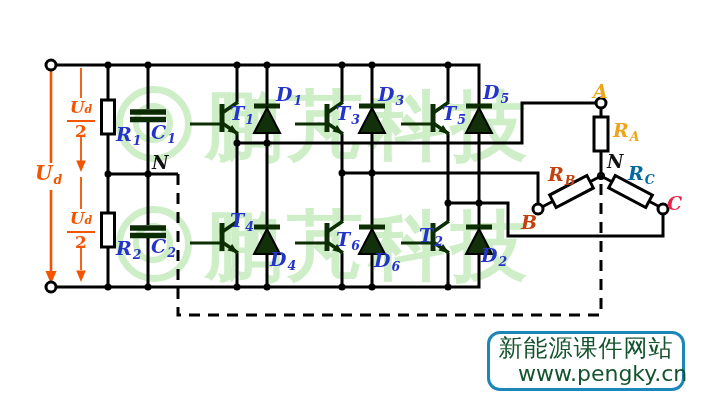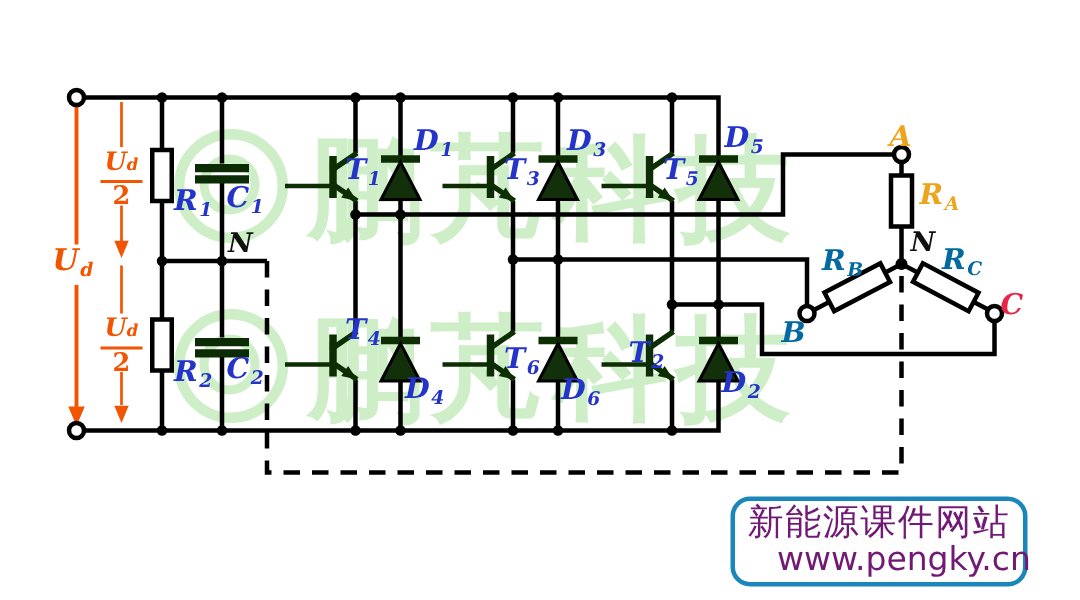--- a/index.html
+++ b/index.html
@@ -12,32 +12,32 @@
   .wm-logo::after{content:"";position:absolute;left:10px;top:10px;width:28px;height:28px;
            border:6px solid #cdeec6;border-radius:50%;}
   svg{position:absolute;left:0;top:0;}
   
   .lbl{position:absolute;font-style:italic;font-weight:bold;font-size:19px;line-height:20px;
        white-space:nowrap;}
   .lbl .sub{font-size:12.5px;position:relative;top:4px;margin-left:1px;}
   .blue{color:#2433c8;}
   .blk{color:#111111;}
   .amber{color:#eca51c;}
-  .green{color:#0369a1;}
+  .green{color:#c2410c;}
   .magenta{color:#0369a1;}
   .red{color:#e82549;}
   .orange{color:#f25400;}
   .frac{position:absolute;width:36px;text-align:center;color:#f25400;}
   .frac .num{display:inline-block;font-style:italic;font-weight:bold;font-size:17px;line-height:18px;
              border-bottom:2.5px solid #f25400;padding:0 3px 1px;}
   .frac .num .sub{font-size:11px;top:3px;}
   .frac .den{display:block;font-weight:bold;font-size:17px;line-height:17px;margin-top:1px;}
   
   .badge{position:absolute;left:487px;top:331px;width:192px;height:54px;border:3px solid #1a86ba;
-         border-radius:13px;color:#701a75;text-align:center;
+         border-radius:13px;color:#14532d;text-align:center;
          font-family:"DejaVu Sans", sans-serif;background:#fff;}
   .badge .l1{display:block;font-size:24px;line-height:27px;margin-top:1px;letter-spacing:1px;}
   .badge .l2{display:block;font-size:22px;line-height:24px;padding-left:28px;}
 </style>
 </head>
 <body>
 
 <div id="stage">
 
   <div class="wm-logo" style="left:116px;top:86px;"></div>

